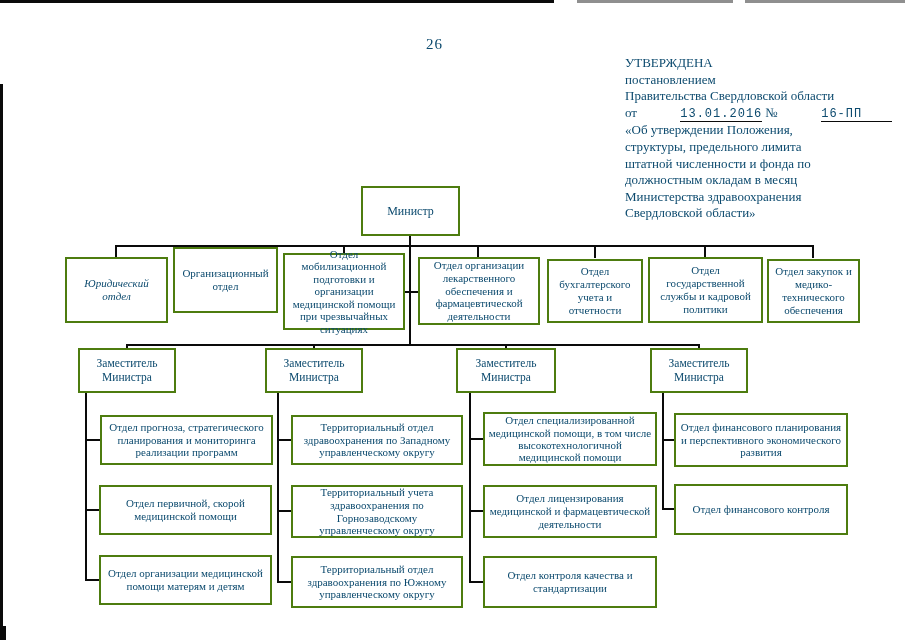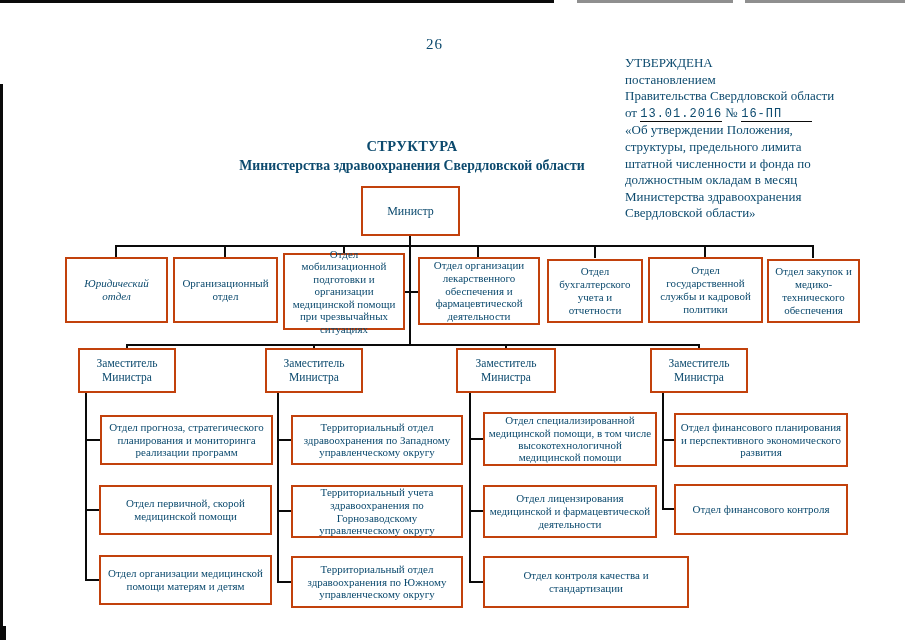--- a/index.html
+++ b/index.html
@@ -3,26 +3,26 @@
 <meta charset="utf-8">
 <style>
   html,body{margin:0;padding:0;background:#e8e8e8;}
   #page{position:relative;width:905px;height:640px;background:#ffffff;overflow:hidden;
         font-family:"Liberation Serif",serif;color:#0c4a6e;}
   .edge{position:absolute;background:#0a0a0a;}
   .pageno{position:absolute;left:426px;top:36px;font-size:15px;letter-spacing:1px;}
   .approval{position:absolute;left:625px;top:55px;width:275px;font-size:13px;line-height:16.6px;}
   .approval .dline{white-space:nowrap;}
   .u{border-bottom:1px solid #0a0a0a;}
-  .mono{font-family:"Liberation Mono","DejaVu Sans Mono",monospace;font-size:12px;letter-spacing:1px;}
+  .mono{font-family:"Liberation Mono","DejaVu Sans Mono",monospace;font-size:12px;letter-spacing:1px;margin-left:40px;}
   .pad-after{padding-right:30px;}
   .title{position:absolute;left:112px;top:138px;width:600px;text-align:center;font-weight:bold;}
   .title .t1{font-size:14.5px;letter-spacing:0.4px;}
   .title .t2{font-size:13.8px;margin-top:3px;}
-  .bx{position:absolute;box-sizing:border-box;border:2px solid #c2410c;background:#fff;
+  .bx{position:absolute;box-sizing:border-box;border:2px solid #4d7c0f;background:#fff;
       display:flex;align-items:center;justify-content:center;text-align:center;
       font-size:11px;line-height:1.18;padding:1px 2px;z-index:2;}
   .bx.sm{font-size:11px;line-height:1.13;}
   .ln{position:absolute;background:#0a0a0a;z-index:1;}
 </style>
 </head>
 <body>
 
 <div id="page">
 
@@ -45,24 +45,20 @@
       <span class="u mono pad-after">16-ПП</span>
     </div>
     <div>«Об утверждении Положения,</div>
     <div>структуры, предельного лимита</div>
     <div>штатной численности и фонда по</div>
     <div>должностным окладам в месяц</div>
     <div>Министерства здравоохранения</div>
     <div>Свердловской области»</div>
   </div>
 
-  <div class="title">
-    <div class="t1">СТРУКТУРА</div>
-    <div class="t2">Министерства здравоохранения Свердловской области</div>
-  </div>
 
   <div class="ln" style="left:409px;top:236px;width:2px;height:11px;"></div>
   <div class="ln" style="left:115px;top:245px;width:699px;height:2px;"></div>
   <div class="ln" style="left:115px;top:245px;width:2px;height:13px;"></div>
   <div class="ln" style="left:224px;top:245px;width:2px;height:13px;"></div>
   <div class="ln" style="left:343px;top:245px;width:2px;height:13px;"></div>
   <div class="ln" style="left:477px;top:245px;width:2px;height:13px;"></div>
   <div class="ln" style="left:594px;top:245px;width:2px;height:13px;"></div>
   <div class="ln" style="left:704px;top:245px;width:2px;height:13px;"></div>
   <div class="ln" style="left:812px;top:245px;width:2px;height:13px;"></div>
@@ -87,21 +83,21 @@
   <div class="ln" style="left:277px;top:581px;width:16px;height:2px;"></div>
   <div class="ln" style="left:469px;top:438px;width:16px;height:2px;"></div>
   <div class="ln" style="left:469px;top:510px;width:16px;height:2px;"></div>
   <div class="ln" style="left:469px;top:581px;width:16px;height:2px;"></div>
   <div class="ln" style="left:662px;top:439px;width:14px;height:2px;"></div>
   <div class="ln" style="left:662px;top:508px;width:14px;height:2px;"></div>
 
   <div class="bx" style="left:361px;top:186px;width:99px;height:50px;font-size:12px;">Министр</div>
 
   <div class="bx" style="left:65px;top:257px;width:103px;height:66px;font-style:italic;">Юридический отдел</div>
-  <div class="bx" style="left:173px;top:257px;width:105px;height:66px;">Организационный отдел</div>
+  <div class="bx" style="left:173px;top:247px;width:105px;height:66px;">Организационный отдел</div>
   <div class="bx sm" style="left:283px;top:253px;width:122px;height:77px;">Отдел мобилизационной подготовки и организации медицинской помощи при чрезвычайных ситуациях</div>
   <div class="bx" style="left:418px;top:257px;width:122px;height:68px;">Отдел организации лекарственного обеспечения и фармацевтической деятельности</div>
   <div class="bx" style="left:547px;top:259px;width:96px;height:64px;">Отдел бухгалтерского учета и отчетности</div>
   <div class="bx" style="left:767px;top:259px;width:93px;height:64px;">Отдел закупок и медико-технического обеспечения</div>
   <div class="bx" style="left:648px;top:257px;width:115px;height:66px;">Отдел государственной службы и кадровой политики</div>
 
   <div class="bx" style="left:78px;top:348px;width:98px;height:45px;font-size:11.5px;">Заместитель Министра</div>
   <div class="bx" style="left:265px;top:348px;width:98px;height:45px;font-size:11.5px;">Заместитель Министра</div>
   <div class="bx" style="left:456px;top:348px;width:100px;height:45px;font-size:11.5px;">Заместитель Министра</div>
   <div class="bx" style="left:650px;top:348px;width:98px;height:45px;font-size:11.5px;">Заместитель Министра</div>
@@ -109,18 +105,18 @@
   <div class="bx" style="left:100px;top:415px;width:173px;height:50px;text-align:center;">Отдел прогноза, стратегического планирования и мониторинга реализации программ</div>
   <div class="bx" style="left:99px;top:485px;width:173px;height:50px;">Отдел первичной, скорой медицинской помощи</div>
   <div class="bx" style="left:291px;top:415px;width:172px;height:50px;">Территориальный отдел здравоохранения по Западному управленческому округу</div>
 
   <div class="bx" style="left:99px;top:555px;width:173px;height:50px;">Отдел организации медицинской помощи матерям и детям</div>
   <div class="bx" style="left:291px;top:485px;width:172px;height:53px;">Территориальный учета здравоохранения по Горнозаводскому управленческому округу</div>
   <div class="bx" style="left:291px;top:556px;width:172px;height:52px;">Территориальный отдел здравоохранения по Южному управленческому округу</div>
 
   <div class="bx sm" style="left:483px;top:412px;width:174px;height:54px;">Отдел специализированной медицинской помощи, в том числе высокотехнологичной медицинской помощи</div>
   <div class="bx" style="left:483px;top:485px;width:174px;height:53px;">Отдел лицензирования медицинской и фармацевтической деятельности</div>
-  <div class="bx" style="left:483px;top:556px;width:206px;height:52px;">Отдел контроля качества и стандартизации</div>
+  <div class="bx" style="left:483px;top:556px;width:174px;height:52px;">Отдел контроля качества и стандартизации</div>
 
   <div class="bx" style="left:674px;top:413px;width:174px;height:54px;">Отдел финансового планирования и перспективного экономического развития</div>
   <div class="bx" style="left:674px;top:484px;width:174px;height:51px;">Отдел финансового контроля</div>
 
 </div>
 
 </body></html>

